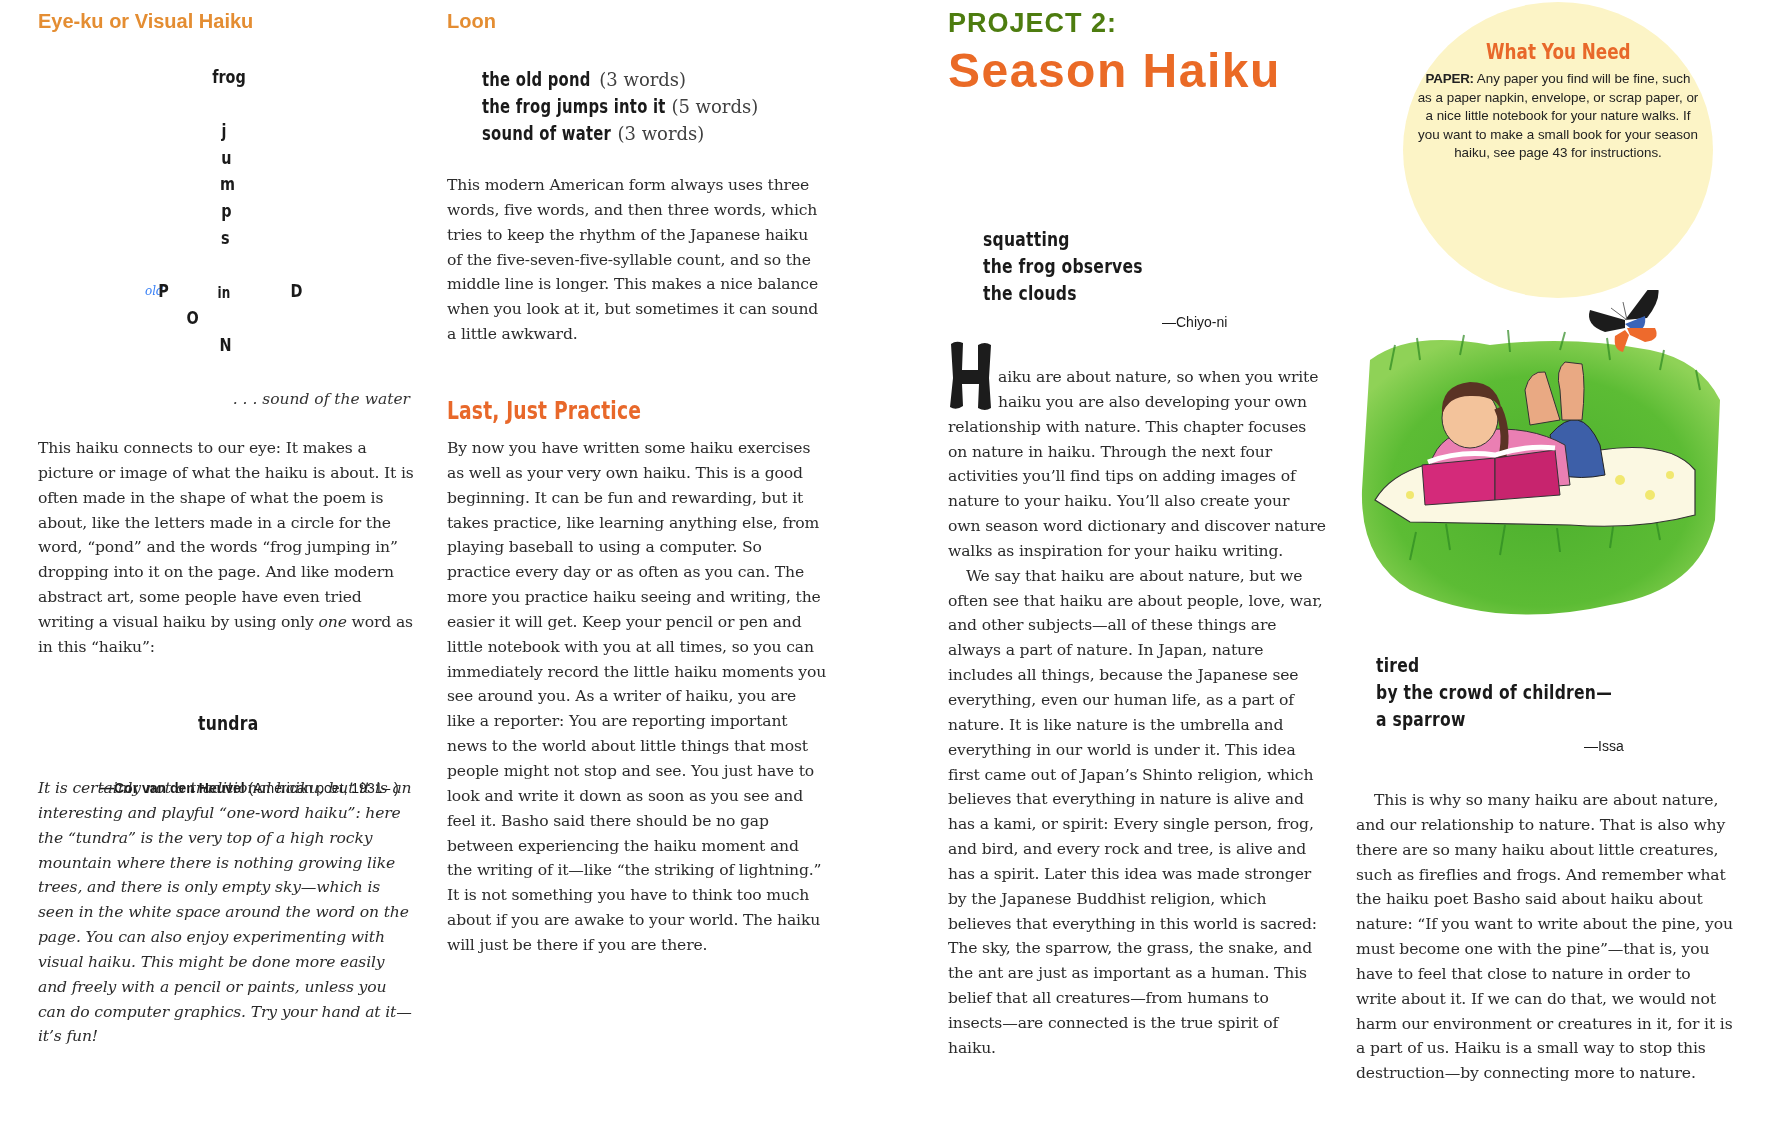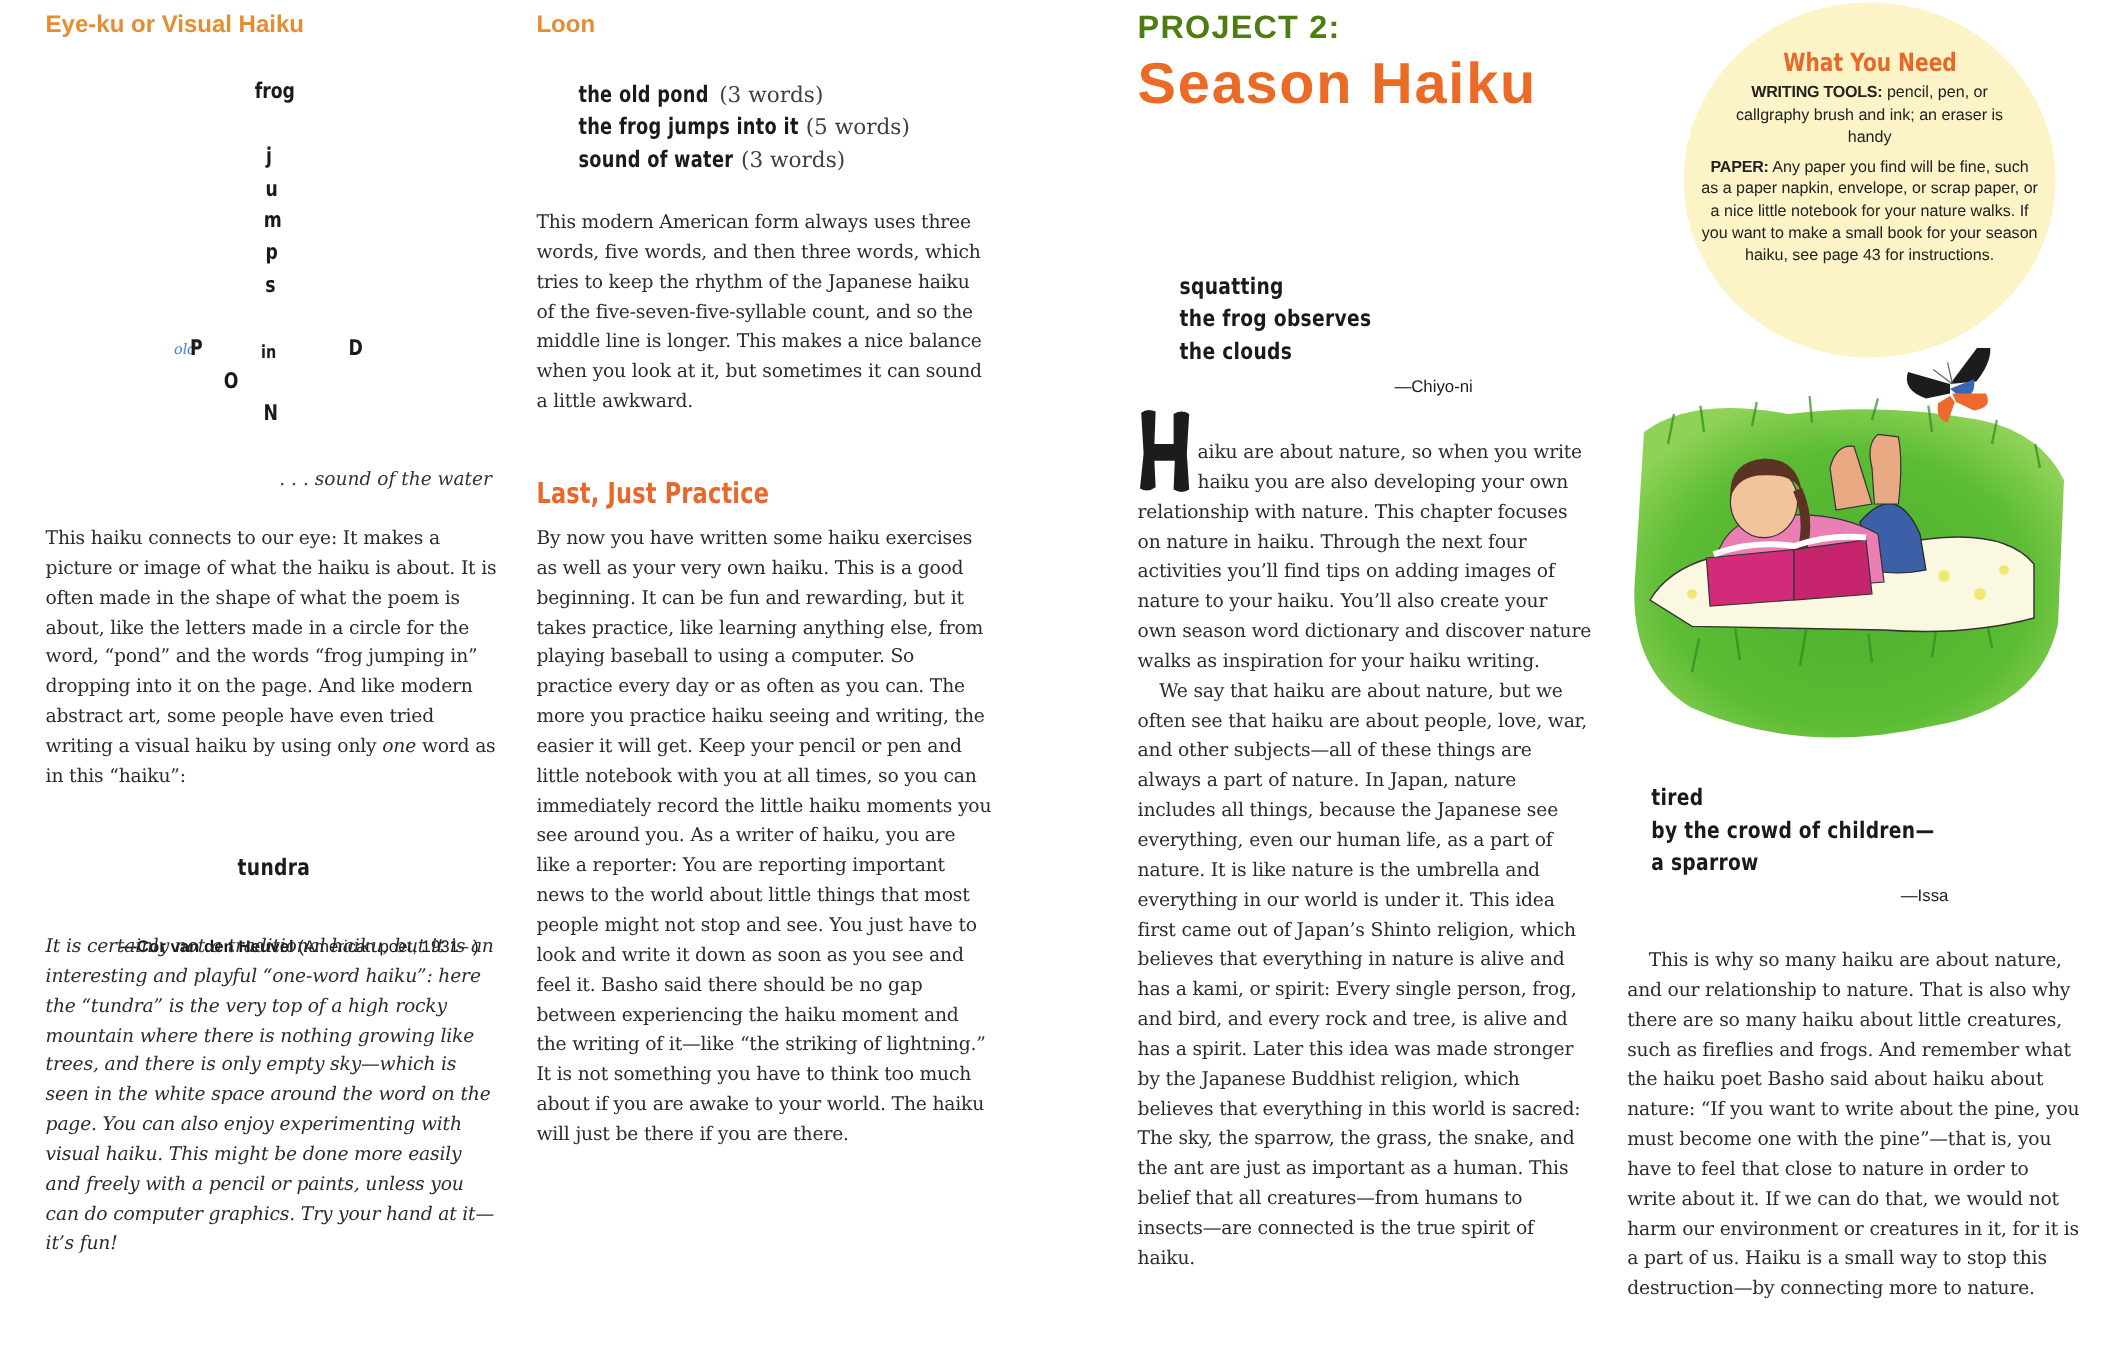--- a/index.html
+++ b/index.html
@@ -136,23 +136,20 @@
   </div>
   <div class="abs serif-body" style="left:948px;top:365px;width:378px;">
     <p><span style="float:left;width:50px;height:46px;"></span><span>aiku are about nature, so when you write haiku you are also developing your own relationship with nature. This chapter focuses on nature in haiku. Through the next four activities you’ll find tips on adding images of nature to your haiku. You’ll also create your own season word dictionary and discover nature walks as inspiration for your haiku writing.</span></p>
     <p class="indent">We say that haiku are about nature, but we often see that haiku are about people, love, war, and other subjects—all of these things are always a part of nature. In Japan, nature includes all things, because the Japanese see everything, even our human life, as a part of nature. It is like nature is the umbrella and everything in our world is under it. This idea first came out of Japan’s Shinto religion, which believes that everything in nature is alive and has a kami, or spirit: Every single person, frog, and bird, and every rock and tree, is alive and has a spirit. Later this idea was made stronger by the Japanese Buddhist religion, which believes that everything in this world is sacred: The sky, the sparrow, the grass, the snake, and the ant are just as important as a human. This belief that all creatures—from humans to insects—are connected is the true spirit of haiku.</p>
   </div>
 
   <div class="need-circle">
     <div style="text-align:center;margin-top:38px;">
       <span class="need-title">What You Need</span>
     </div>
-    <div class="need-text" style="margin:4px auto 0;width:232px;">
-      <b>WRITING TOOLS:</b><span> pencil, pen, or callgraphy brush and ink; an eraser is handy</span>
-    </div>
     <div class="need-text" style="margin:6px auto 0;width:282px;">
       <b>PAPER:</b><span> Any paper you find will be fine, such as a paper napkin, envelope, or scrap paper, or a nice little notebook for your nature walks. If you want to make a small book for your season haiku, see page 43 for instructions.</span>
     </div>
   </div>
 
   <svg class="abs" style="left:1350px;top:290px;" width="390" height="350" viewBox="0 0 390 350">
     <defs>
       <radialGradient id="gr" cx="50%" cy="55%" r="60%">
         <stop offset="0%" stop-color="#4caf2e"></stop>
         <stop offset="70%" stop-color="#5cbc34"></stop>

